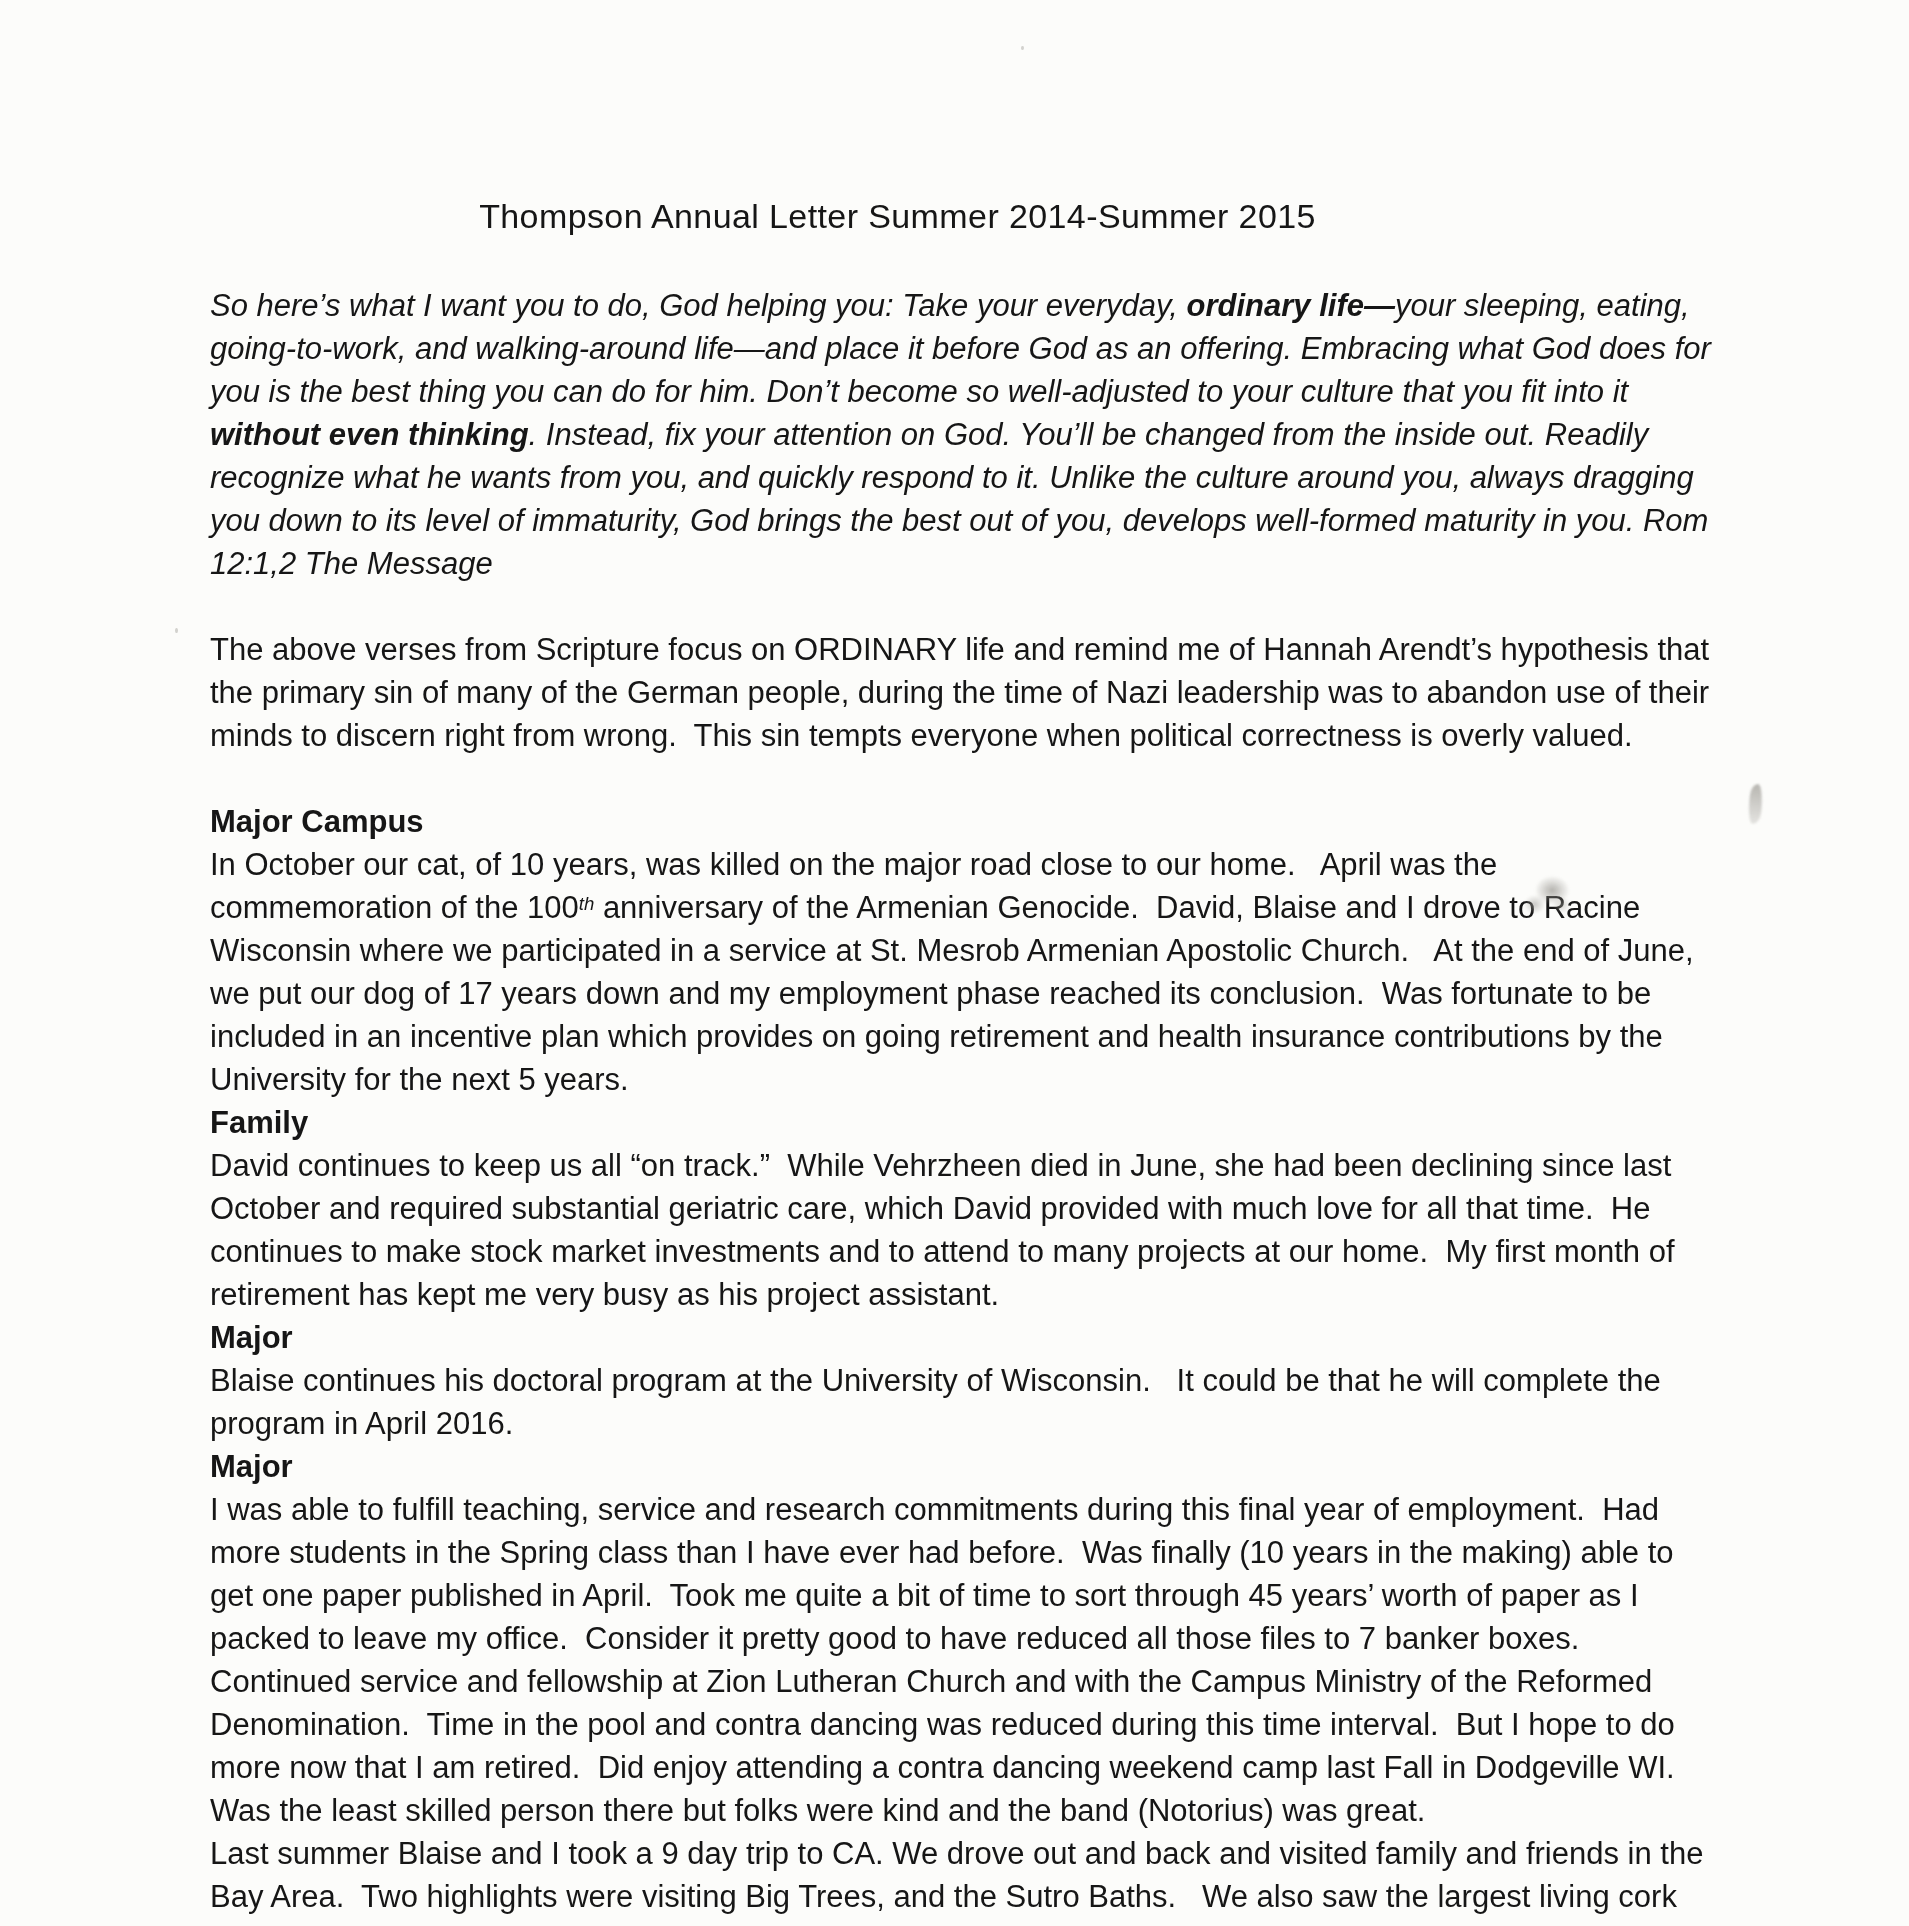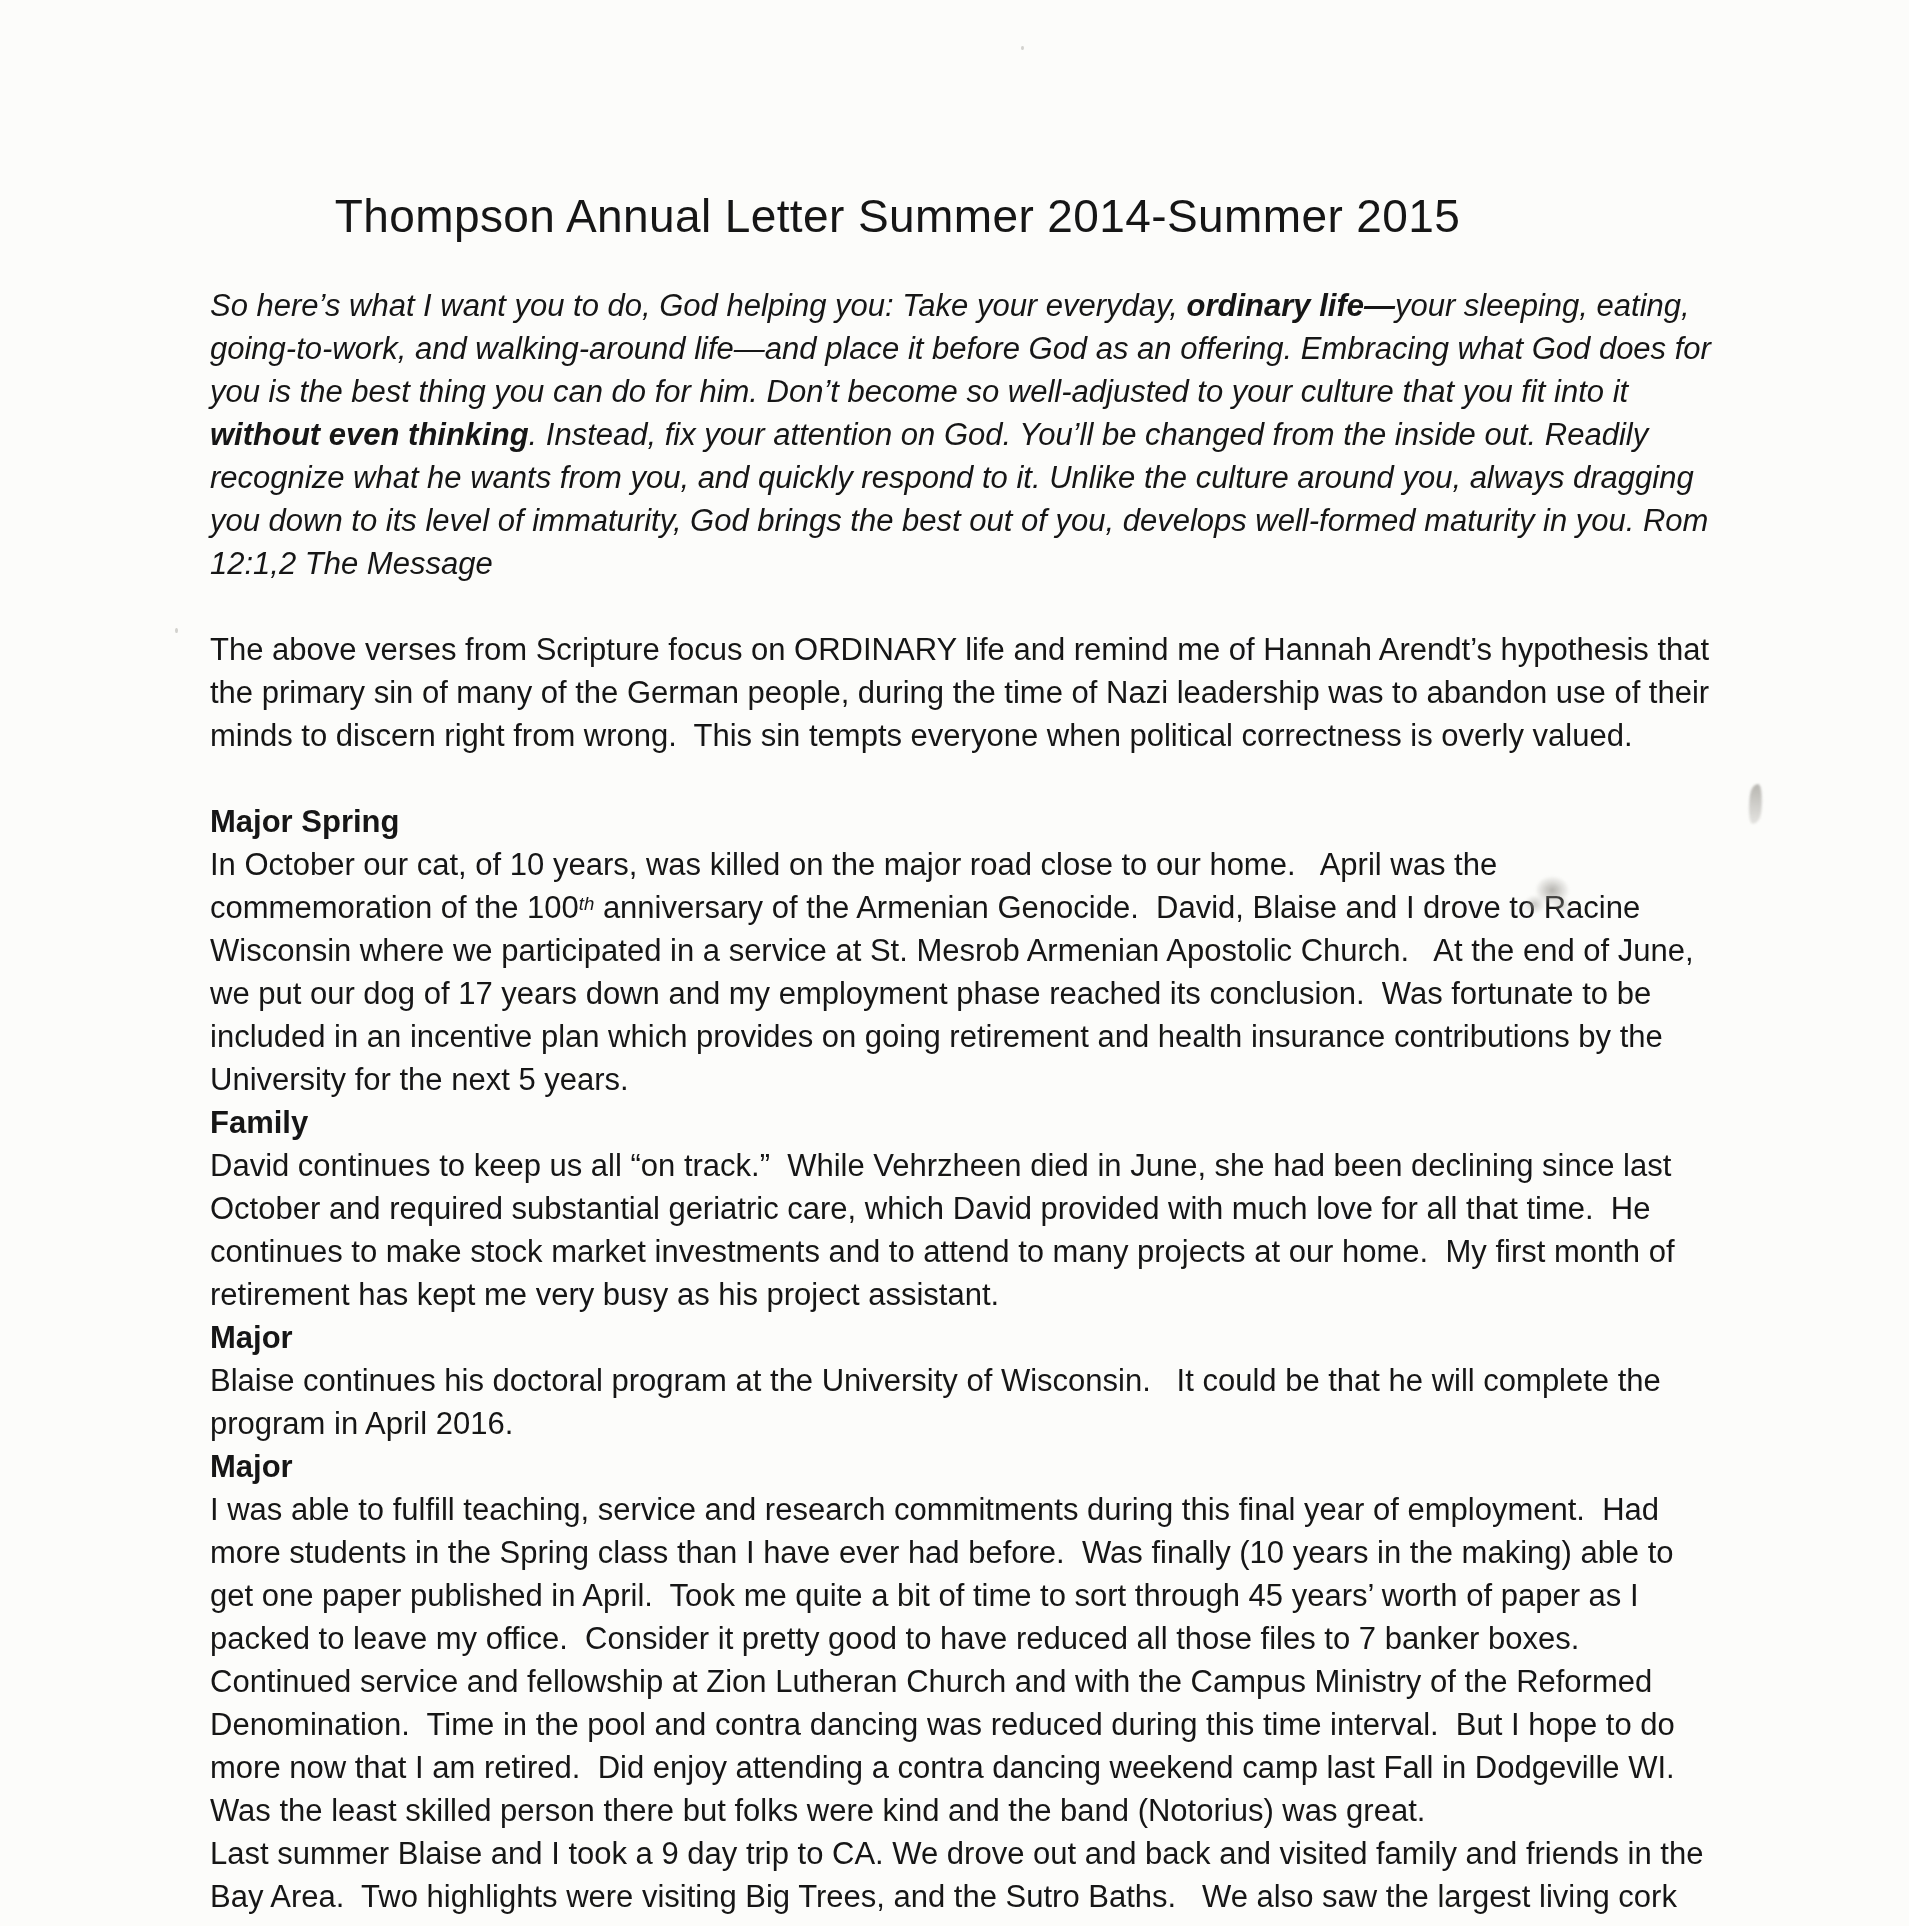--- a/index.html
+++ b/index.html
@@ -21,21 +21,21 @@
     left: 210px;
     top: 193px;
     width: 1510px;
   }
   .title-wrap {
     width: 1375px;
     text-align: center;
     margin: 0 0 45px 0;
   }
   .title {
-    font-size: 46px;
+    font-size: 34px;
     font-weight: 400;
     line-height: 46px;
     letter-spacing: 0.4px;
     white-space: pre-wrap;
   }
   .para, .body-text, .heading {
     font-size: 31px;
     line-height: 43px;
     margin: 0;
     white-space: pre-wrap;
@@ -97,21 +97,21 @@
 
     <div class="title-wrap">
       <span class="title">Thompson Annual Letter Summer 2014-Summer 2015</span>
     </div>
 
     <p class="para quote"><span class="seg-i">So here’s what I want you to do, God helping you: Take your everyday, </span><span class="seg-bi">ordinary life—</span><span class="seg-i">your sleeping, eating, going-to-work, and walking-around life—and place it before God as an offering. Embracing what God does for you is the best thing you can do for him. Don’t become so well-adjusted to your culture that you fit into it </span><span class="seg-bi">without even thinking</span><span class="seg-i">. Instead, fix your attention on God. You’ll be changed from the inside out. Readily recognize what he wants from you, and quickly respond to it. Unlike the culture around you, always dragging you down to its level of immaturity, God brings the best out of you, develops well-formed maturity in you. Rom 12:1,2 The Message</span></p>
 
     <p class="para">The above verses from Scripture focus on ORDINARY life and remind me of Hannah Arendt’s hypothesis that the primary sin of many of the German people, during the time of Nazi leadership was to abandon use of their minds to discern right from wrong.  This sin tempts everyone when political correctness is overly valued.</p>
 
     <div class="section">
-      <div class="heading">Major Spring</div>
+      <div class="heading">Major Campus</div>
       <p class="body-text"><span>In October our cat, of 10 years, was killed on the major road close to our home.   April was the commemoration of the 100</span><span class="sup">th</span><span> anniversary of the Armenian Genocide.  David, Blaise and I drove to Racine Wisconsin where we participated in a service at St. Mesrob Armenian Apostolic Church.   At the end of June, we put our dog of 17 years down and my employment phase reached its conclusion.  Was fortunate to be included in an incentive plan which provides on going retirement and health insurance contributions by the University for the next 5 years.</span></p>
     </div>
 
     <div class="section">
       <div class="heading">Family</div>
       <p class="body-text">David continues to keep us all “on track.”  While Vehrzheen died in June, she had been declining since last October and required substantial geriatric care, which David provided with much love for all that time.  He continues to make stock market investments and to attend to many projects at our home.  My first month of retirement has kept me very busy as his project assistant.</p>
     </div>
 
     <div class="section">
       <div class="heading">Major</div>

